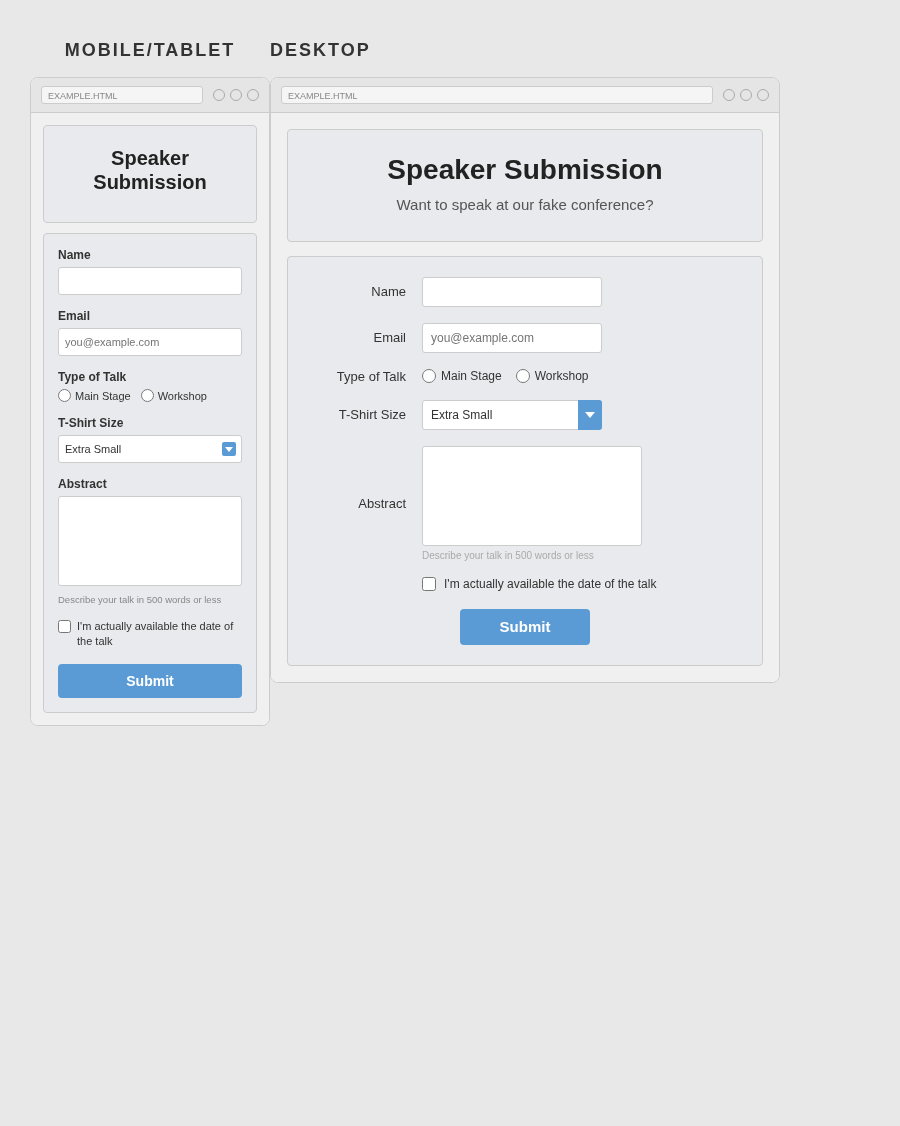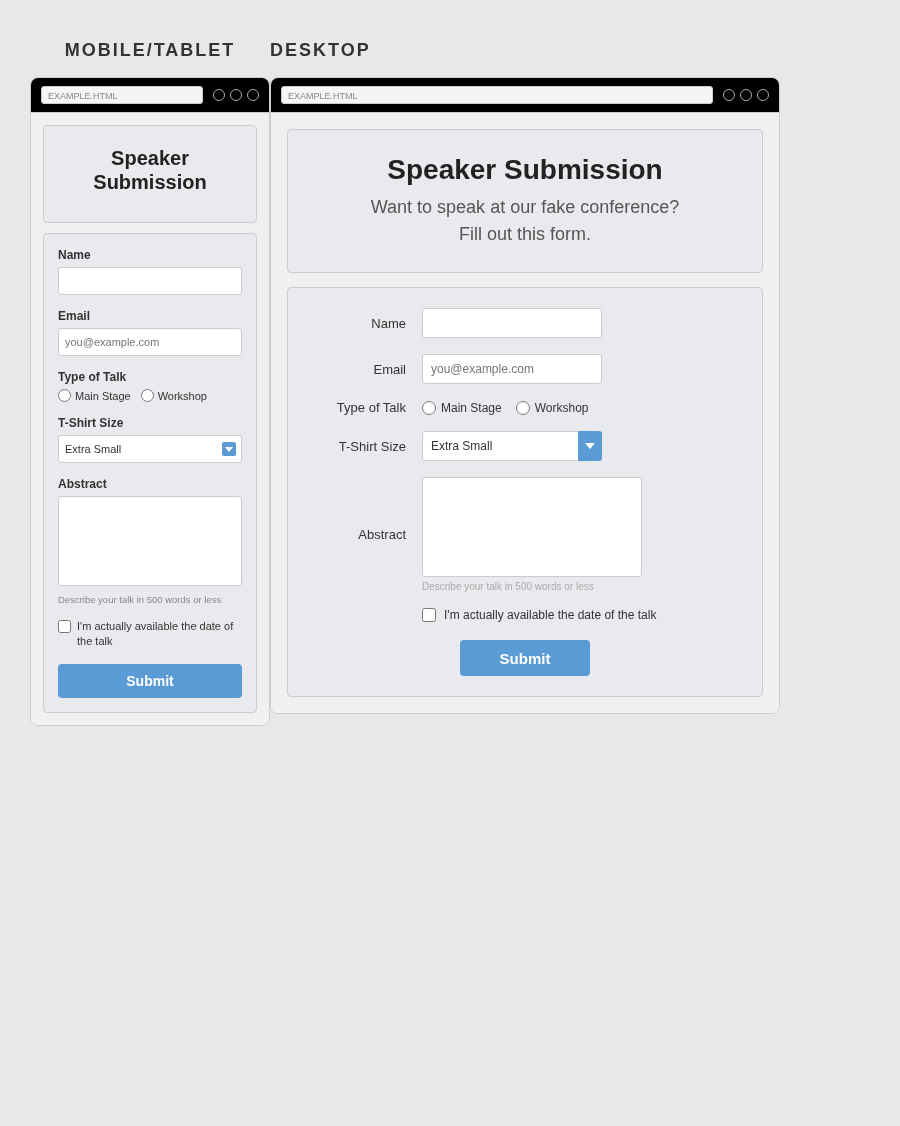--- a/index.html
+++ b/index.html
@@ -35,21 +35,21 @@
 
     
     .browser-mockup {
       background: #fff;
       border: 1.5px solid #ccc;
       border-radius: 8px;
       overflow: hidden;
     }
 
     .browser-bar {
-      background: #000000;
+      background: #e5e5e5;
       padding: 8px 10px;
       display: flex;
       align-items: center;
       border-bottom: 1.5px solid #ccc;
     }
 
     .browser-address {
       flex: 1;
       background: #f5f5f5;
       border: 1px solid #ccc;
@@ -144,21 +144,21 @@
     }
 
     .hero-card-desktop .title {
       font-size: 28px;
       font-weight: 900;
       color: #222;
       margin-bottom: 8px;
     }
 
     .hero-card-desktop .subtitle {
-      font-size: 18px;
+      font-size: 15px;
       color: #555;
       line-height: 1.5;
     }
 
     
     .form-card {
       background: #e8eaed;
       border: 1.5px solid #ccc;
       border-radius: 4px;
       padding: 14px;
@@ -541,21 +541,20 @@
           <div class="browser-btn"></div>
           <div class="browser-btn"></div>
         </div>
       </div>
 
       <div class="browser-content">
 
         <div class="hero-card-desktop">
           <div class="title">Speaker Submission</div>
           <div class="subtitle">Want to speak at our fake conference?</div>
-          <div class="subtitle">Fill out this form.</div>
         </div>
 
         <div class="desktop-form-card">
 
           <div class="desktop-form-row">
             <label>Name</label>
             <input class="desktop-input" type="text" style="">
           </div>
 
           <div class="desktop-form-row">

